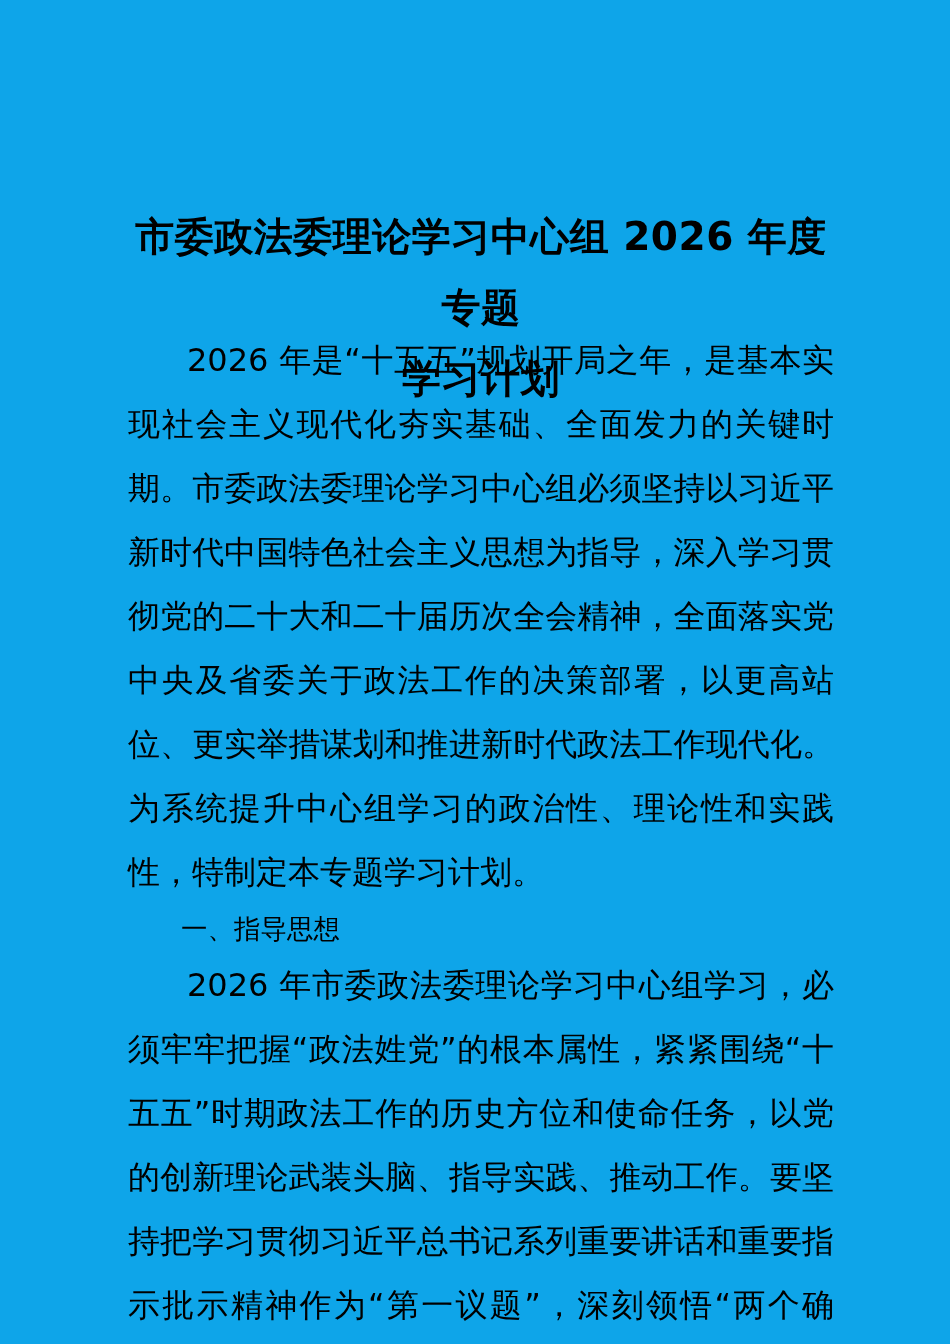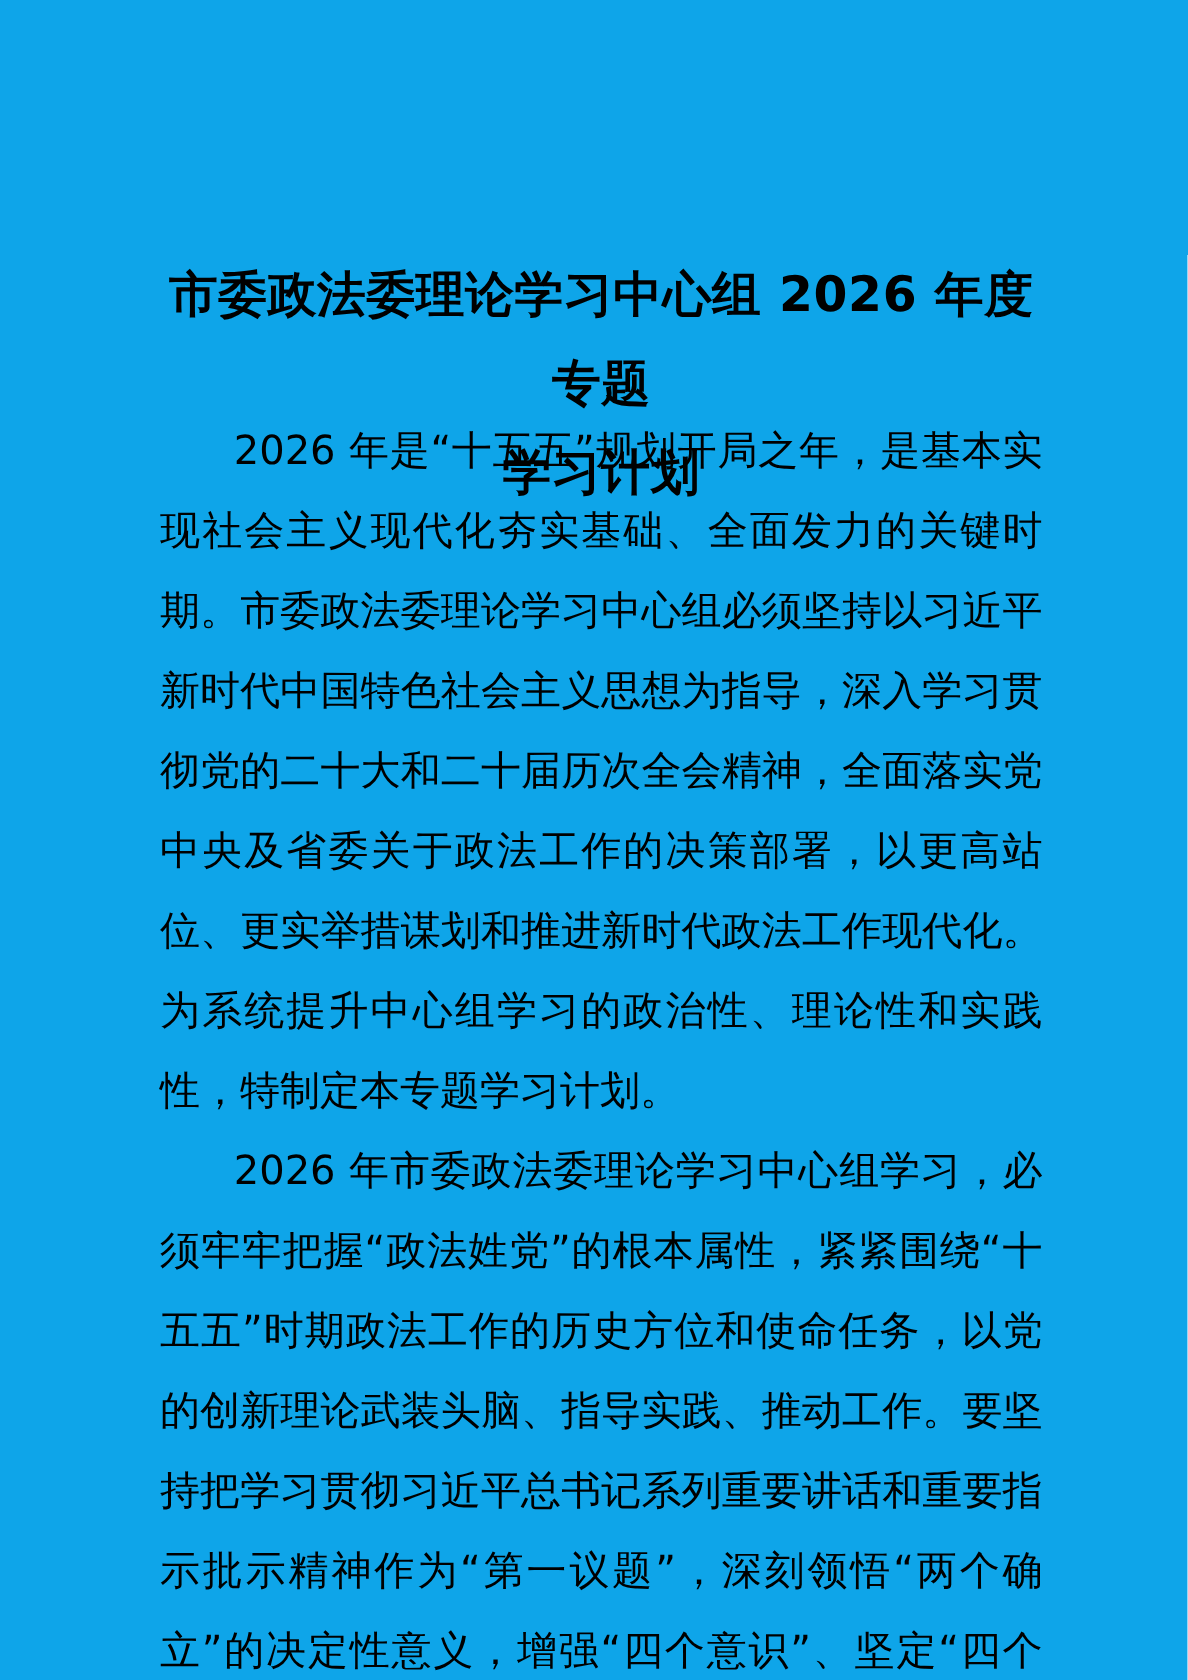--- a/index.html
+++ b/index.html
@@ -61,16 +61,17 @@
 </head>
 <body>
 
 <div class="page">
 
   <h1 class="doc-title">市委政法委理论学习中心组 2026 年度专题
 学习计划</h1>
 
   <div class="body-block">
       <p class="para">2026 年是“十五五”规划开局之年，是基本实现社会主义现代化夯实基础、全面发力的关键时期。市委政法委理论学习中心组必须坚持以习近平新时代中国特色社会主义思想为指导，深入学习贯彻党的二十大和二十届历次全会精神，全面落实党中央及省委关于政法工作的决策部署，以更高站位、更实举措谋划和推进新时代政法工作现代化。为系统提升中心组学习的政治性、理论性和实践性，特制定本专题学习计划。</p>
+      <p class="heading">一、指导思想</p>
       <p class="para">2026 年市委政法委理论学习中心组学习，必须牢牢把握“政法姓党”的根本属性，紧紧围绕“十五五”时期政法工作的历史方位和使命任务，以党的创新理论武装头脑、指导实践、推动工作。要坚持把学习贯彻习近平总书记系列重要讲话和重要指示批示精神作为“第一议题”，深刻领悟“两个确立”的决定性意义，增强“四个意识”、坚定“四个自信”、做到“两个维护”，确保政法工作始终沿着正确政治方向前进。要聚焦“奋力开创新时代新征程政法工作新局面”的目</p>
     </div>
 
 </div>
 
 </body></html>

